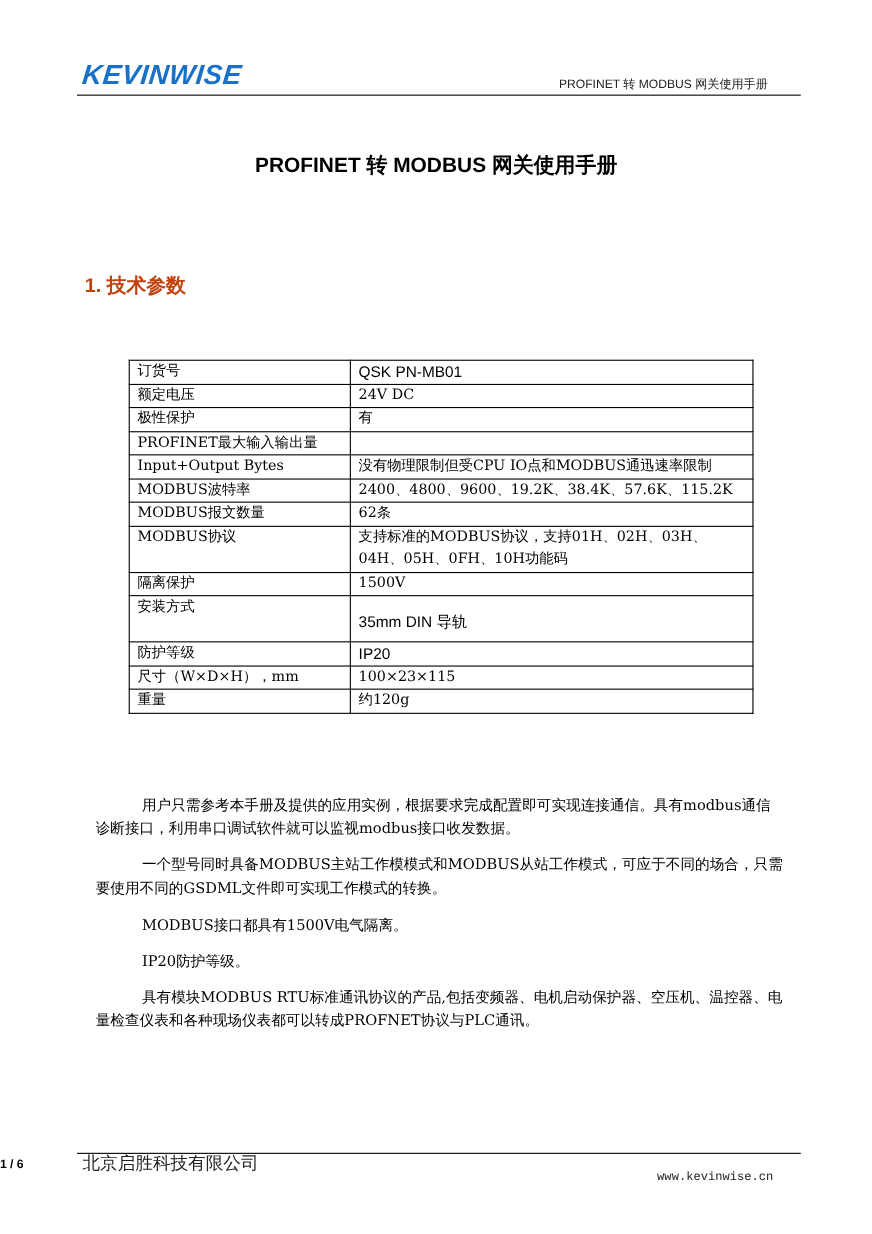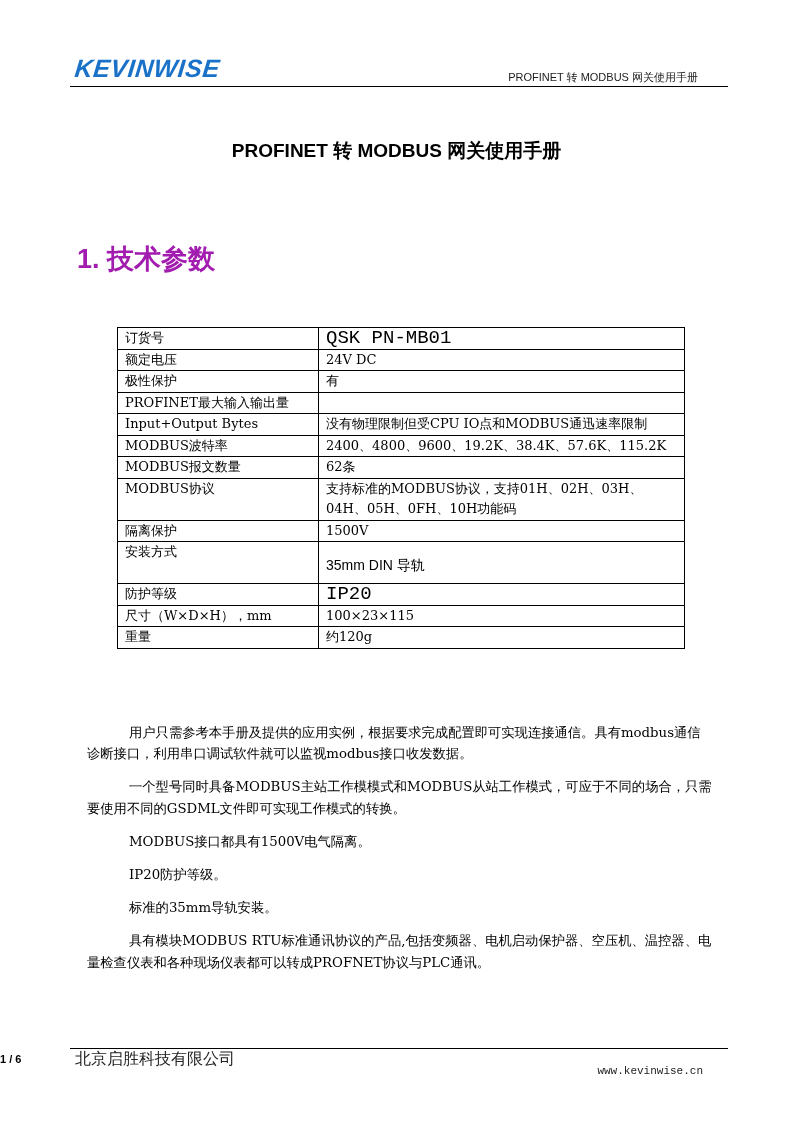--- a/index.html
+++ b/index.html
@@ -2,25 +2,25 @@
 <html><head>
 <meta charset="utf-8">
 <style>
   html, body { margin: 0; padding: 0; background: #ffffff; }
   body { width: 793px; height: 1122px; position: relative; overflow: hidden; font-family: "DejaVu Serif", serif; color: #000; }
   .abs { position: absolute; }
   .logo { left: 75px; top: 54px; font-family: "Liberation Sans", sans-serif; font-weight: bold; font-style: italic; font-size: 25px; letter-spacing: 0.5px; color: #1a72c8; transform: skewX(-6deg); line-height: 28px; }
   .header-title { right: 95px; top: 70px; font-family: "Liberation Sans", sans-serif; font-size: 11px; color: #222; line-height: 14px; }
   .header-rule { left: 70px; top: 86px; width: 658px; height: 0; border-top: 1.3px solid #000; }
   .doc-title { left: 0; width: 793px; top: 139px; text-align: center; font-family: "Liberation Sans", sans-serif; font-weight: bold; font-size: 19px; line-height: 24px; color: #000; }
-  .section-heading { left: 77px; top: 246px; font-family: "Liberation Sans", sans-serif; font-weight: bold; font-size: 27px; color: #a21caf; line-height: 26px; }
+  .section-heading { left: 77px; top: 246px; font-family: "Liberation Sans", sans-serif; font-weight: bold; font-size: 18px; color: #c2410c; line-height: 26px; }
   table.spec { position: absolute; left: 117px; top: 327px; width: 568px; border-collapse: collapse; font-size: 13px; }
   table.spec td { border: 1px solid #000; padding: 0 7px; vertical-align: top; line-height: 20.5px; }
   table.spec td.k { width: 186px; }
-  table.spec td.sans { font-family: Liberation Mono, monospace; font-size: 19px; }
+  table.spec td.sans { font-family: Liberation Sans, sans-serif; font-size: 14px; }
   table.spec td.tall { height: 41px; }
   table.spec td.mid { vertical-align: middle; font-family: "Liberation Sans", sans-serif; font-size: 14px; padding-top: 6px; }
   .body-text { left: 75px; top: 710px; width: 650px; font-size: 13.3px; line-height: 21.2px; }
   .body-text p { margin: 12px; }
   .body-text p.ind { text-indent: 42px; }
   .footer-rule { left: 70px; top: 1048px; width: 658px; height: 0; border-top: 1.3px solid #000; }
   .footer-left { left: 75px; top: 1052px; font-size: 16px; line-height: 14px; font-family: "Liberation Sans", sans-serif; color: #222; }
   .footer-center { left: 0; width: 793px; top: 1052px; font-size: 11px; font-weight: bold; line-height: 14px; font-family: "Liberation Sans", sans-serif; }
   .footer-right { right: 90px; top: 1064px; font-size: 11px; line-height: 14px; font-family: Liberation Mono, monospace; color: #222; }
 </style>
@@ -89,20 +89,19 @@
       <td>约120g</td>
     </tr>
   </tbody>
 </table>
 
 <div class="abs body-text">
   <p class="ind">用户只需参考本手册及提供的应用实例，根据要求完成配置即可实现连接通信。具有modbus通信诊断接口，利用串口调试软件就可以监视modbus接口收发数据。</p>
   <p class="ind">一个型号同时具备MODBUS主站工作模模式和MODBUS从站工作模式，可应于不同的场合，只需要使用不同的GSDML文件即可实现工作模式的转换。</p>
   <p class="ind">MODBUS接口都具有1500V电气隔离。</p>
   <p class="ind">IP20防护等级。</p>
-  <p class="ind">标准的35mm导轨安装。</p>
   <p class="ind">具有模块MODBUS RTU标准通讯协议的产品,包括变频器、电机启动保护器、空压机、温控器、电量检查仪表和各种现场仪表都可以转成PROFNET协议与PLC通讯。</p>
 </div>
 
 <div class="abs footer-rule"></div>
 <div class="abs footer-left">北京启胜科技有限公司</div>
 <div class="abs footer-center">1 / 6</div>
 <div class="abs footer-right">www.kevinwise.cn</div>
 
 </body></html>

